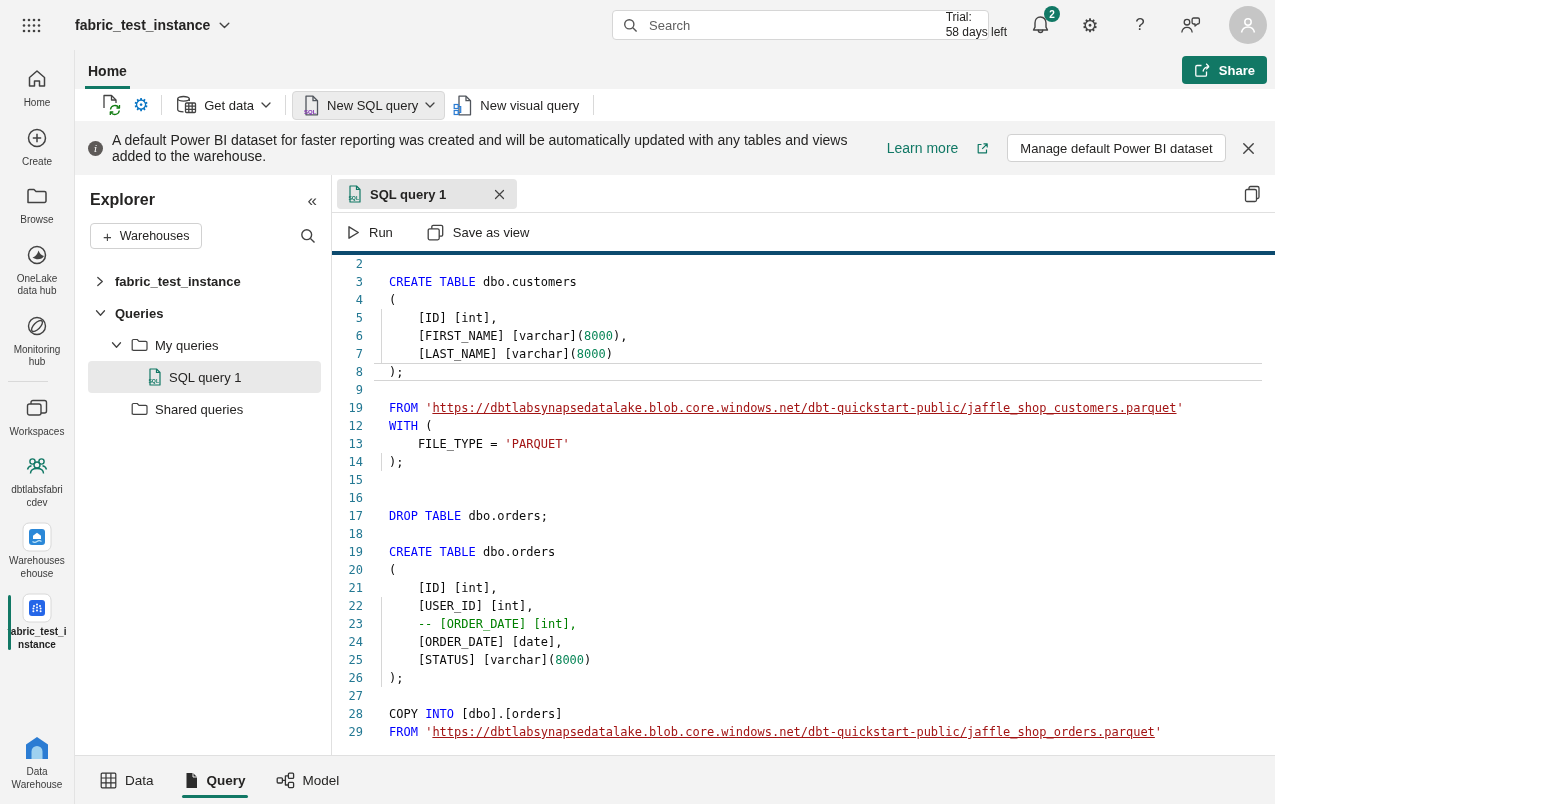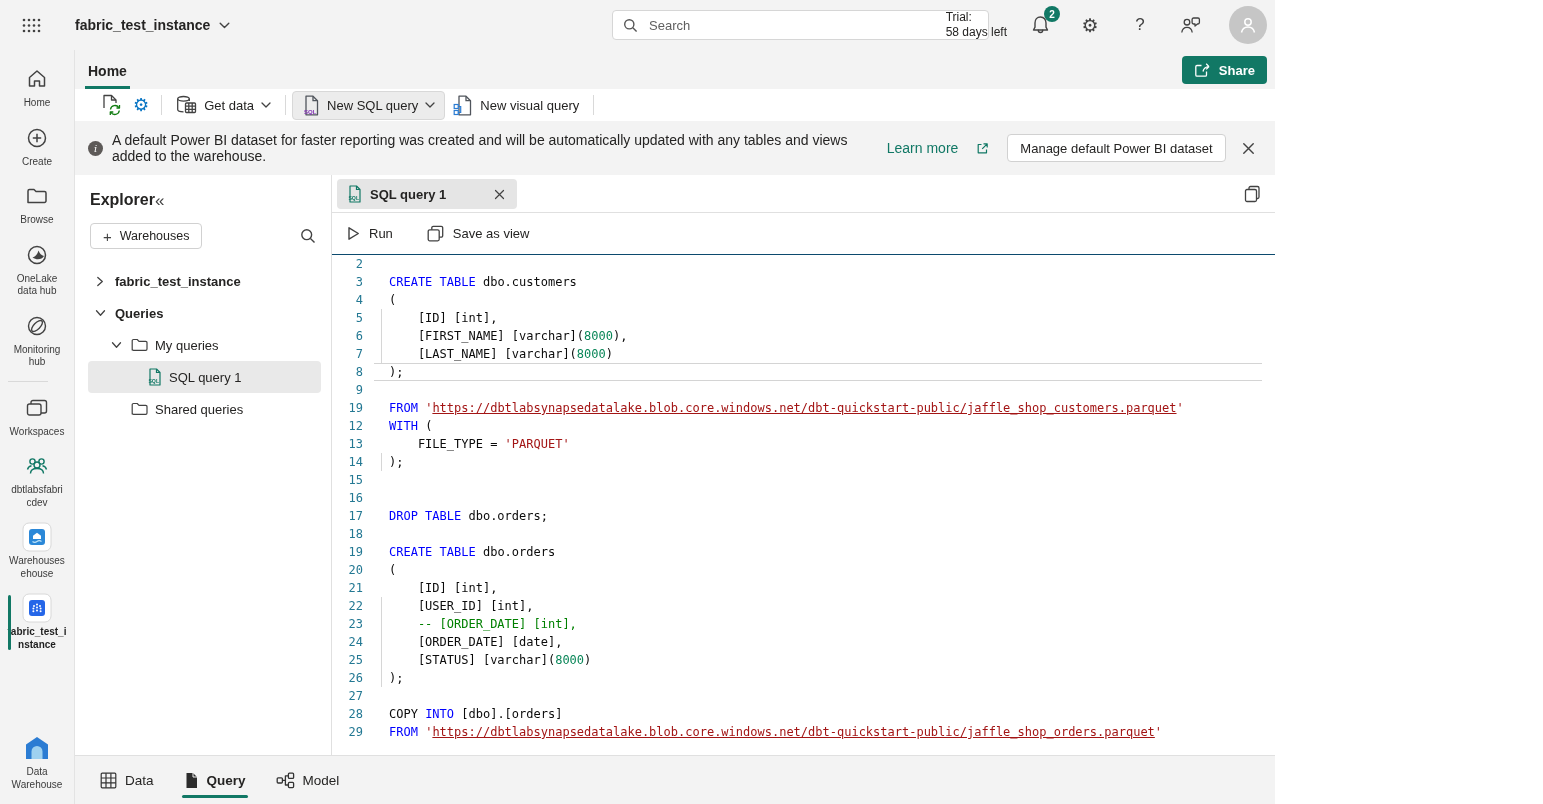--- a/index.html
+++ b/index.html
@@ -49,42 +49,42 @@
   .banner{position:absolute;left:75px;top:121px;right:0;height:54px;background:#f3f3f3;display:flex;align-items:center;padding:0 13px;gap:9px}
   .info-dot{width:15px;height:15px;border-radius:50%;background:#5d5a58;color:#fff;font-size:10px;font-style:italic;font-family:"DejaVu Serif",serif;display:flex;align-items:center;justify-content:center;flex:none}
   .banner-text{font-size:14px;color:#252423}
   .banner-link{color:var(--accent);font-size:14px;display:flex;align-items:center;gap:18px;cursor:pointer;white-space:nowrap}
   .banner-spacer{flex:1}
   .banner-btn{height:28px;border:1px solid #d1d1d1;border-radius:4px;background:#fff;font-size:13px;display:flex;align-items:center;padding:0 12px;cursor:pointer;white-space:nowrap;font-family:inherit;color:#252423}
   .banner-close{width:32px;display:flex;justify-content:center;cursor:pointer}
 
   
   .explorer{position:absolute;left:75px;top:175px;width:257px;height:580px;background:#fff;border-right:1px solid #e0e0e0}
-  .exp-head{display:flex;align-items:center;padding:16px 14px 12px 15px}
+  .exp-head{display:flex;align-items:center;justify-content:space-between;padding:16px 14px 12px 15px}
   .exp-title{font-size:16px;font-weight:700}
   .exp-collapse{font-size:17px;color:#424242;cursor:pointer;line-height:1}
   .exp-actions{display:flex;align-items:center;justify-content:space-between;padding:2px 15px 10px}
   .wh-btn{height:26px;border:1px solid #d1d1d1;border-radius:4px;display:flex;align-items:center;gap:8px;padding:0 12px;font-size:12.5px;cursor:pointer;background:#fff;font-family:inherit;color:#252423}
   .wh-plus{font-size:15px;color:#424242}
   .exp-search{display:flex;cursor:pointer}
   .tree{margin-top:6px}
   .tree-row{height:32px;display:flex;align-items:center;margin:0 10px 0 13px;border-radius:4px;cursor:pointer;gap:7px;font-size:13px}
   .tree-row.selected{background:#e9e9e9}
   .tree-row.bold{font-weight:600}
   .tr-chev{width:16px;display:flex;justify-content:center;flex:none}
   .tr-spacer{width:16px;flex:none}
   .tr-icon{display:flex;flex:none}
 
   
   .editor{position:absolute;left:332px;top:175px;right:0;height:580px;background:#fff}
   .tabbar{position:relative;height:38px;border-bottom:1px solid #e0e0e0}
   .etab{position:absolute;left:5px;top:4px;height:30px;width:180px;background:#e5e5e5;border-radius:4px;display:flex;align-items:center;gap:8px;padding:0 10px;font-size:13px;font-weight:600;cursor:pointer}
   .etab-close{margin-left:auto;display:flex;cursor:pointer;padding:2px}
   .copy-btn{position:absolute;right:14px;top:10px;cursor:pointer;display:flex}
-  .qtoolbar{height:42px;display:flex;align-items:center;gap:34px;padding-left:15px;border-bottom:1px solid #0c4a6e}
+  .qtoolbar{height:42px;display:flex;align-items:center;gap:34px;padding-left:15px;border-bottom:4px solid #0c4a6e}
   .qt-btn{display:flex;align-items:center;gap:9px;font-size:13px;cursor:pointer}
   .code-area{position:relative;height:500px;overflow:hidden;font-family:"DejaVu Sans Mono",monospace;font-size:12px}
   .row{height:18px;line-height:18px;display:flex;position:relative;white-space:pre}
   .ln{width:31px;text-align:right;color:var(--lnum);flex:none}
   .codeln{margin-left:26px;color:#0b0b0b}
   .row.current::after{content:'';position:absolute;left:42px;right:13px;top:0;bottom:0;border-top:1px solid #d4d4d4;border-bottom:1px solid #d4d4d4;pointer-events:none}
   .tok-kw{color:var(--kw)} .tok-str{color:var(--str)} .tok-url{color:var(--str);text-decoration:underline}
   .tok-num{color:var(--num)} .tok-com{color:var(--com)} .tok-pl{color:#0b0b0b}
   .ig{position:absolute;width:1px;background:#d6d6d6}
   .sb-line{position:absolute;left:1198px;top:0;bottom:0;width:1px;background:#e8e8e8}

